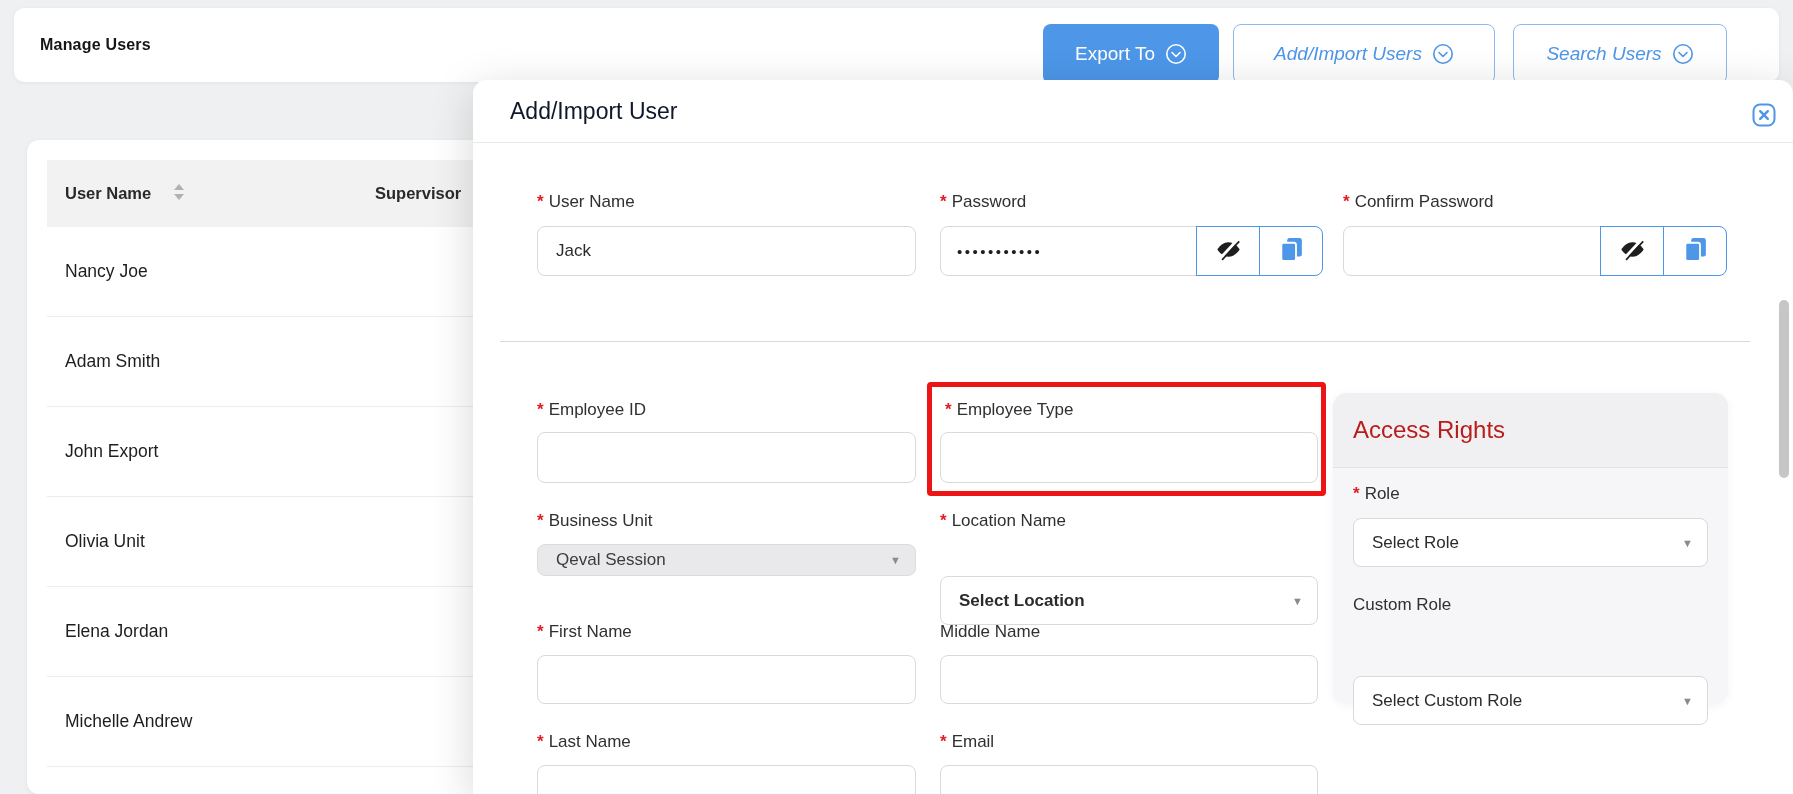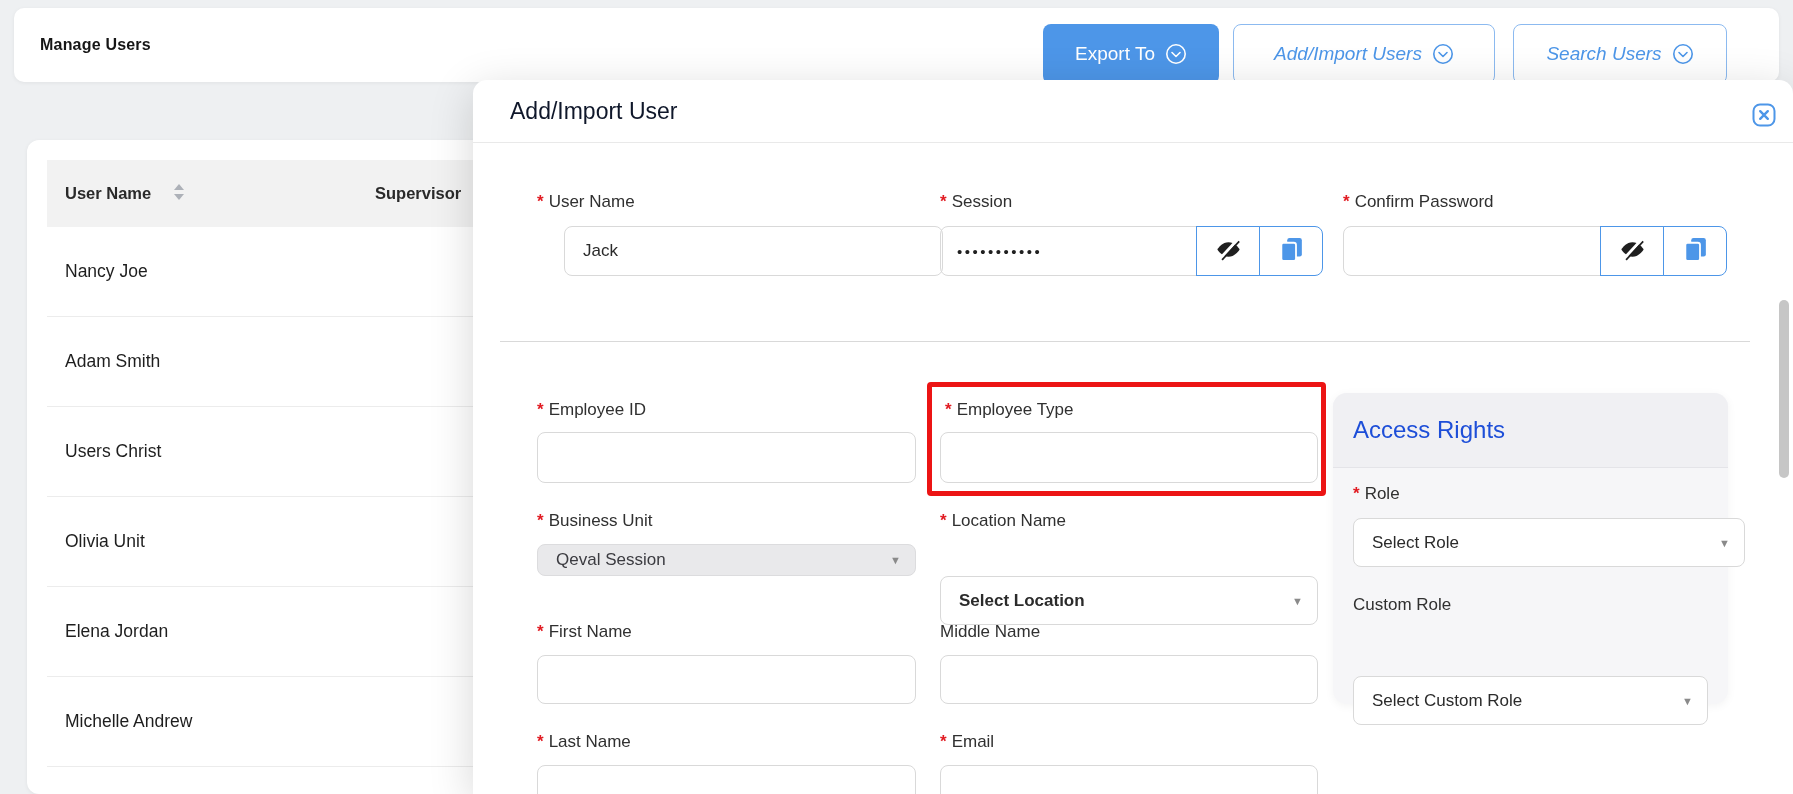--- a/index.html
+++ b/index.html
@@ -61,21 +61,21 @@
   .section-divider{left:27px;top:261px;width:1250px;height:0;border-top:1.5px solid #d9d9d9;}
 
   .hl-box{left:454px;top:302px;width:399px;height:114px;border:5px solid #ec1414;
     border-radius:4px;box-sizing:border-box;pointer-events:none;z-index:5;}
 
   
   .access-panel{left:860px;top:313px;width:395px;height:311px;background:#f6f6f8;
     border-radius:14px;box-shadow:0 2px 10px rgba(0,0,0,0.05);}
   .access-head{left:0;top:0;right:0;height:75px;background:#f0f0f3;border-radius:14px 14px 0 0;
     border-bottom:1px solid #e4e4e8;display:flex;align-items:center;padding-left:20px;
-    box-sizing:border-box;font-size:24px;color:#1d4ed8;}
+    box-sizing:border-box;font-size:24px;color:#b91c1c;}
 
   
   .scroll-thumb{left:1779px;top:300px;width:10px;height:178px;background:#c6c6c6;border-radius:6px;}
 </style>
 </head>
 <body>
 
 <div class="abs card header-card">
   <div class="abs page-title">Manage Users</div>
 
@@ -122,21 +122,21 @@
     <div class="col-supervisor">Supervisor</div>
   </div>
   <div class="abs tbl-rows">
     <div class="tbl-row">
         <span>Nancy Joe</span>
       </div>
     <div class="tbl-row">
         <span>Adam Smith</span>
       </div>
     <div class="tbl-row">
-        <span>Users Christ</span>
+        <span>John Export</span>
       </div>
     <div class="tbl-row">
         <span>Olivia Unit</span>
       </div>
     <div class="tbl-row">
         <span>Elena Jordan</span>
       </div>
     <div class="tbl-row">
         <span>Michelle Andrew</span>
       </div>
@@ -152,27 +152,27 @@
           <rect x="1.5" y="1.5" width="21" height="21" rx="6.5" stroke-width="2"></rect>
           <path d="M8.2 8.2 L15.8 15.8 M15.8 8.2 L8.2 15.8" stroke-width="2.4" stroke-linecap="round"></path>
         </svg>
     </button>
   </div>
 
   <div class="abs field-label" style="left:64px;top:112px;">
     <span class="req">*</span>
     <span>User Name</span>
   </div>
-  <div class="abs input" style="left:64px;top:146px;width:379px;height:50px;margin-left:27px;">
+  <div class="abs input" style="left:64px;top:146px;width:379px;height:50px;">
     <span>Jack</span>
   </div>
 
   <div class="abs field-label" style="left:467px;top:112px;">
     <span class="req">*</span>
-    <span>Session</span>
+    <span>Password</span>
   </div>
   <div class="abs pwd-group" style="left:467px;top:146px;width:383px;height:50px;">
     <div class="pwd-input">
       <span>•••••••••••</span>
     </div>
     <button class="grp-btn">
       <span><svg width="27" height="27" viewBox="0 0 24 24">
             <path d="M12 5.6c-5.3 0-8.8 4.5-9.9 6.4 1.1 1.9 4.6 6.4 9.9 6.4s8.8-4.5 9.9-6.4c-1.1-1.9-4.6-6.4-9.9-6.4z" fill="#1f1f1f"></path>
             <line x1="4.4" y1="20.2" x2="19.6" y2="3.8" stroke="#ffffff" stroke-width="2.7"></line>
             <line x1="6.3" y1="21.2" x2="21.5" y2="4.8" stroke="#1f1f1f" stroke-width="1.5"></line>
@@ -278,21 +278,21 @@
     <span></span>
   </div>
 
   <div class="abs access-panel">
     <div class="abs access-head">Access Rights</div>
 
     <div class="abs field-label" style="left:20px;top:91px;">
       <span class="req">*</span>
       <span>Role</span>
     </div>
-    <div class="abs input select" style="left:20px;top:125px;width:392px;height:49px;">
+    <div class="abs input select" style="left:20px;top:125px;width:355px;height:49px;">
       <span>Select Role</span>
       <span class="chev">▼</span>
     </div>
 
     <div class="abs field-label" style="left:20px;top:202px;">
       <span>Custom Role</span>
     </div>
     <div class="abs input select" style="left:20px;top:234px;width:355px;height:49px;">
       <span>Select Custom Role</span>
       <span class="chev">▼</span>

